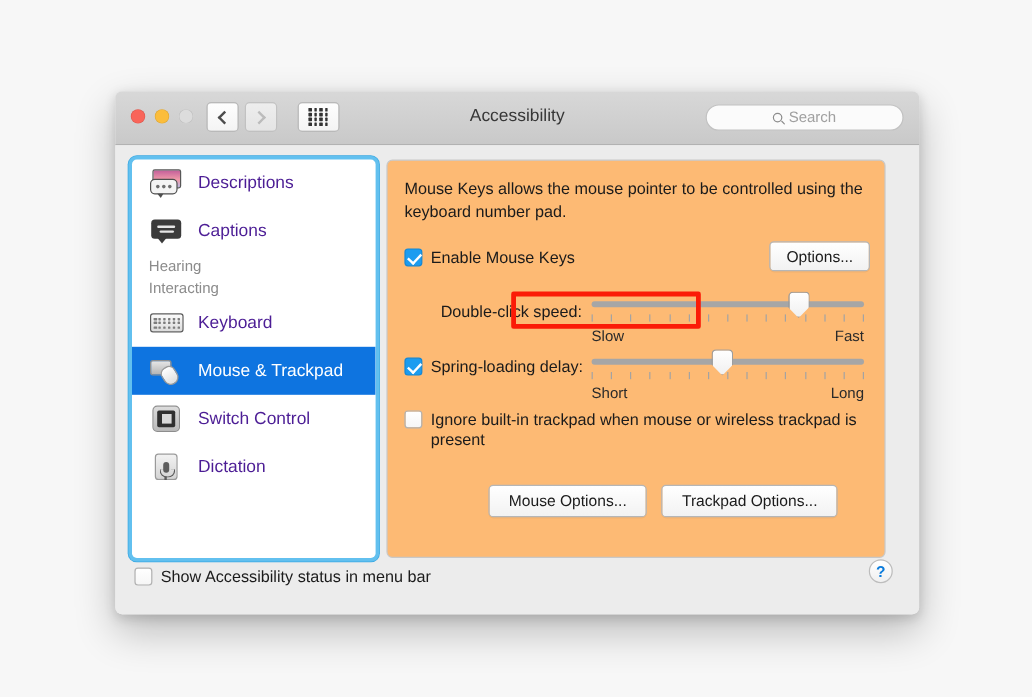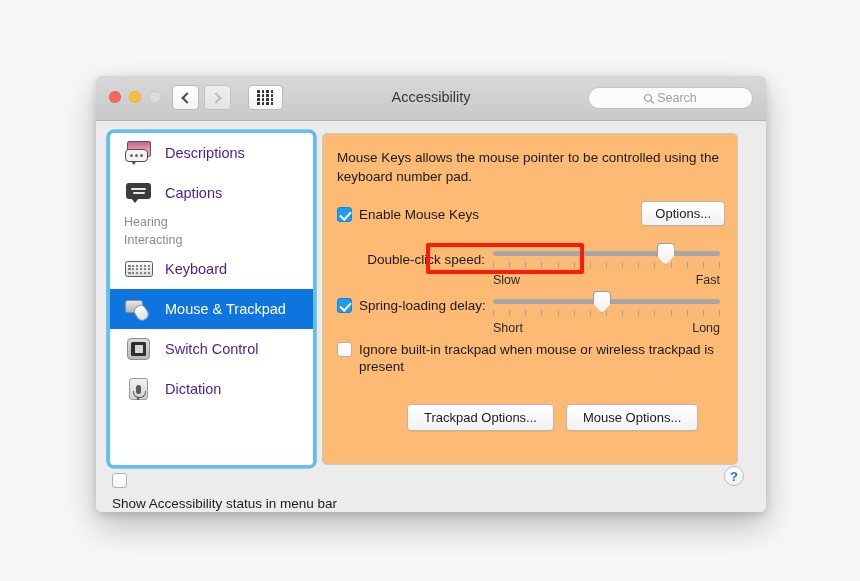--- a/index.html
+++ b/index.html
@@ -195,21 +195,21 @@
   .botbtns { position: absolute; left: 84px; top: 270px; display: flex; gap: 12px; }
   .wbtn {
     padding: 5px 16px; font-size: 13px; color: #1b1b1b;
     background: linear-gradient(#ffffff, #f2f2f2);
     border: 1px solid #b6b6b6; border-radius: 4px;
     box-shadow: 0 1px 0 rgba(0,0,0,.05);
   }
 
   
   .footer { position: absolute; left: 14px; right: 14px; bottom: 0; height: 48px; }
-  .footrow { position: absolute; left: 2px; top: 8px; flex-direction: column; }
+  .footrow { position: absolute; left: 2px; top: 8px; }
   .helpbtn {
     position: absolute; right: 8px; top: 2px; width: 20px; height: 20px; border-radius: 50%;
     background: linear-gradient(#ffffff, #f0f0f0); border: 1px solid #bdbdbd;
     color: #0a7bdc; font-size: 13px; font-weight: bold;
     display: flex; align-items: center; justify-content: center;
   }
 </style>
 </head>
 <body>
 
@@ -422,22 +422,22 @@
             <span>Long</span>
           </div>
         </div>
 
         <div class="cbrow ignorerow">
           <span class="cb off"></span>
           <span class="cbtext">Ignore built-in trackpad when mouse or wireless trackpad is present</span>
         </div>
 
         <div class="botbtns">
+          <div class="wbtn">Mouse Options...</div>
           <div class="wbtn">Trackpad Options...</div>
-          <div class="wbtn">Mouse Options...</div>
         </div>
       </div>
 
       <div class="footer">
         <div class="cbrow footrow">
           <span class="cb off"></span>
           <span class="cbtext">Show Accessibility status in menu bar</span>
         </div>
         <div class="helpbtn">?</div>
       </div>

